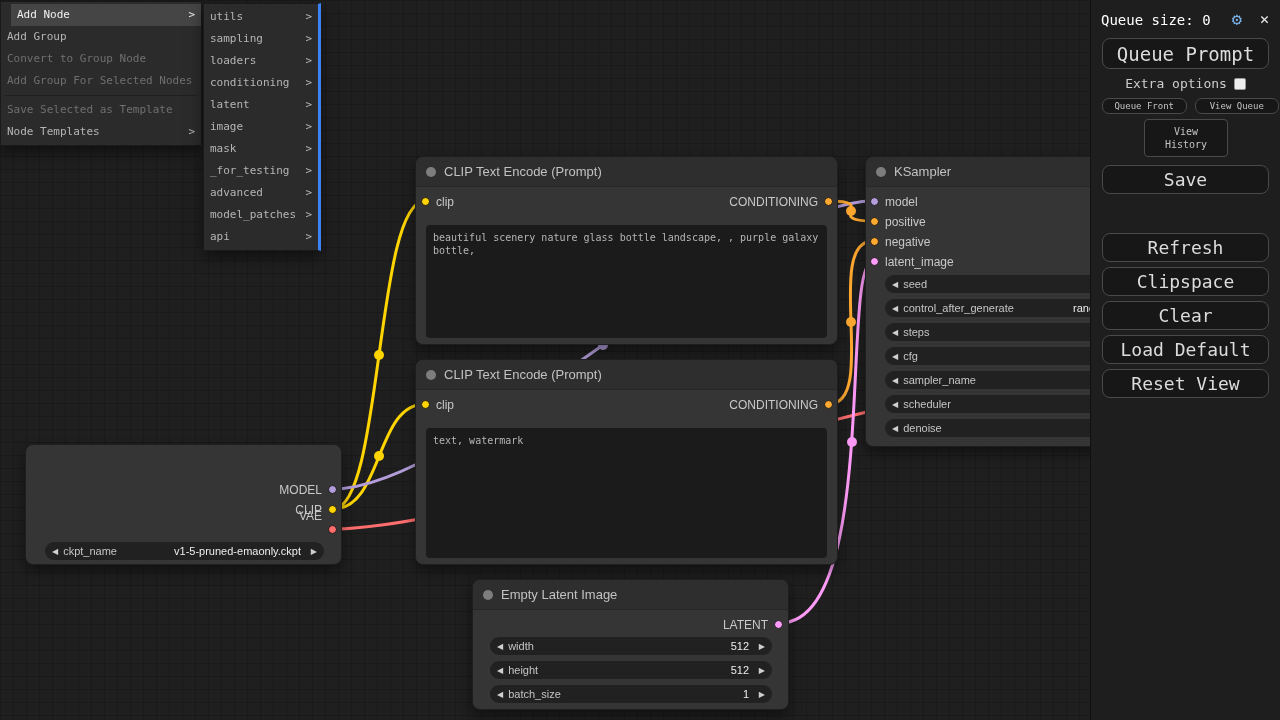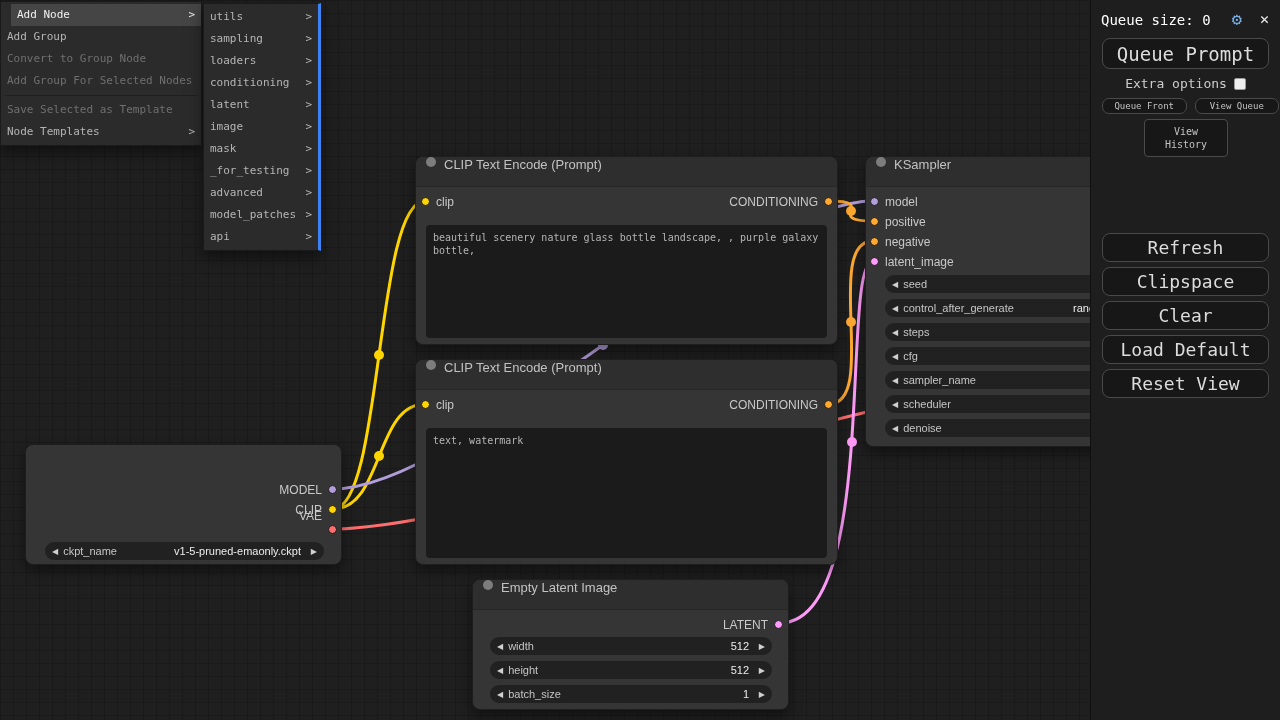--- a/index.html
+++ b/index.html
@@ -20,21 +20,21 @@
 
   
   .node {
     position:absolute; z-index:10;
     background:#353535;
     border:1px solid #1e1e1e;
     border-radius:8px;
     box-shadow:0 6px 14px rgba(0,0,0,0.45);
   }
   .node-title {
-    height:30px; display:flex; align-items:flex-start; gap:8px;
+    height:30px; display:flex; align-items:center; gap:8px;
     background:#2e2e2e; border-radius:7px 7px 0 0;
     padding:0 10px; color:#c2c2c2; font-size:13px;
     border-bottom:1px solid #272727;
   }
   .tdot { width:10px; height:10px; border-radius:50%; background:#7d7d7d; flex:0 0 auto; }
   .dot {
     position:absolute; width:9px; height:9px; border-radius:50%;
     border:1px solid #191919;
   }
   .c-model{background:#B39DDB} .c-clip{background:#FFD500}
@@ -332,18 +332,19 @@
     <span class="chk"></span>
   </div>
 
   <div class="smallrow">
     <div class="sb-small">Queue Front</div>
     <div class="sb-small">View Queue</div>
   </div>
 
   <div class="vhist">View History</div>
 
+  <div class="sb-btn" style="top:165px;">Save</div>
   <div class="sb-btn" style="top:233px;">Refresh</div>
   <div class="sb-btn" style="top:267px;">Clipspace</div>
   <div class="sb-btn" style="top:301px;">Clear</div>
   <div class="sb-btn" style="top:335px;">Load Default</div>
   <div class="sb-btn" style="top:369px;">Reset View</div>
 </div>
 
 </body></html>

